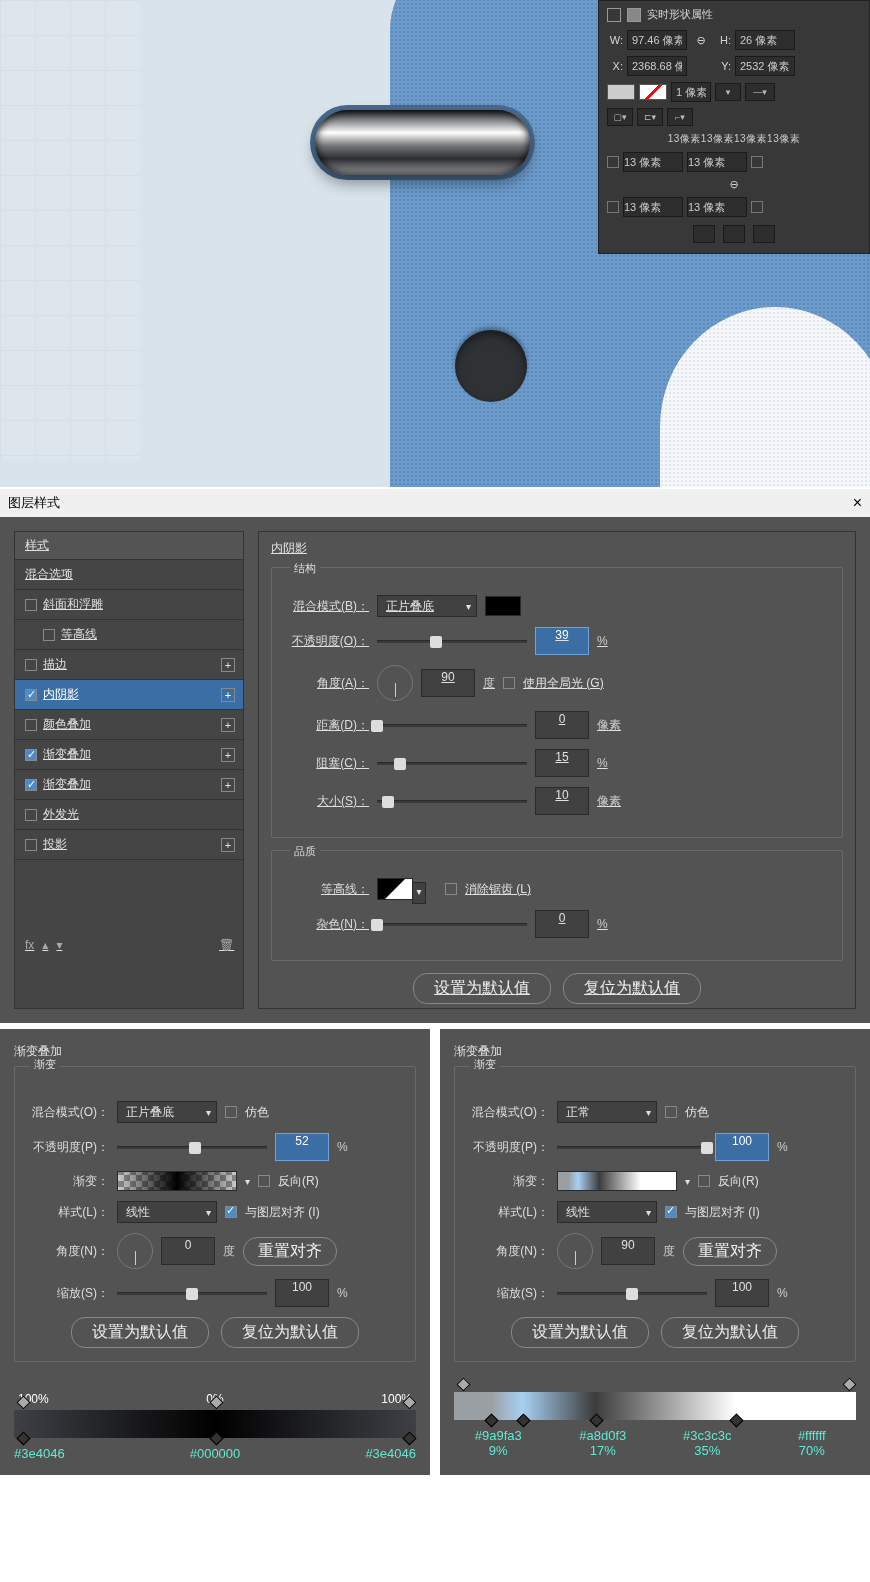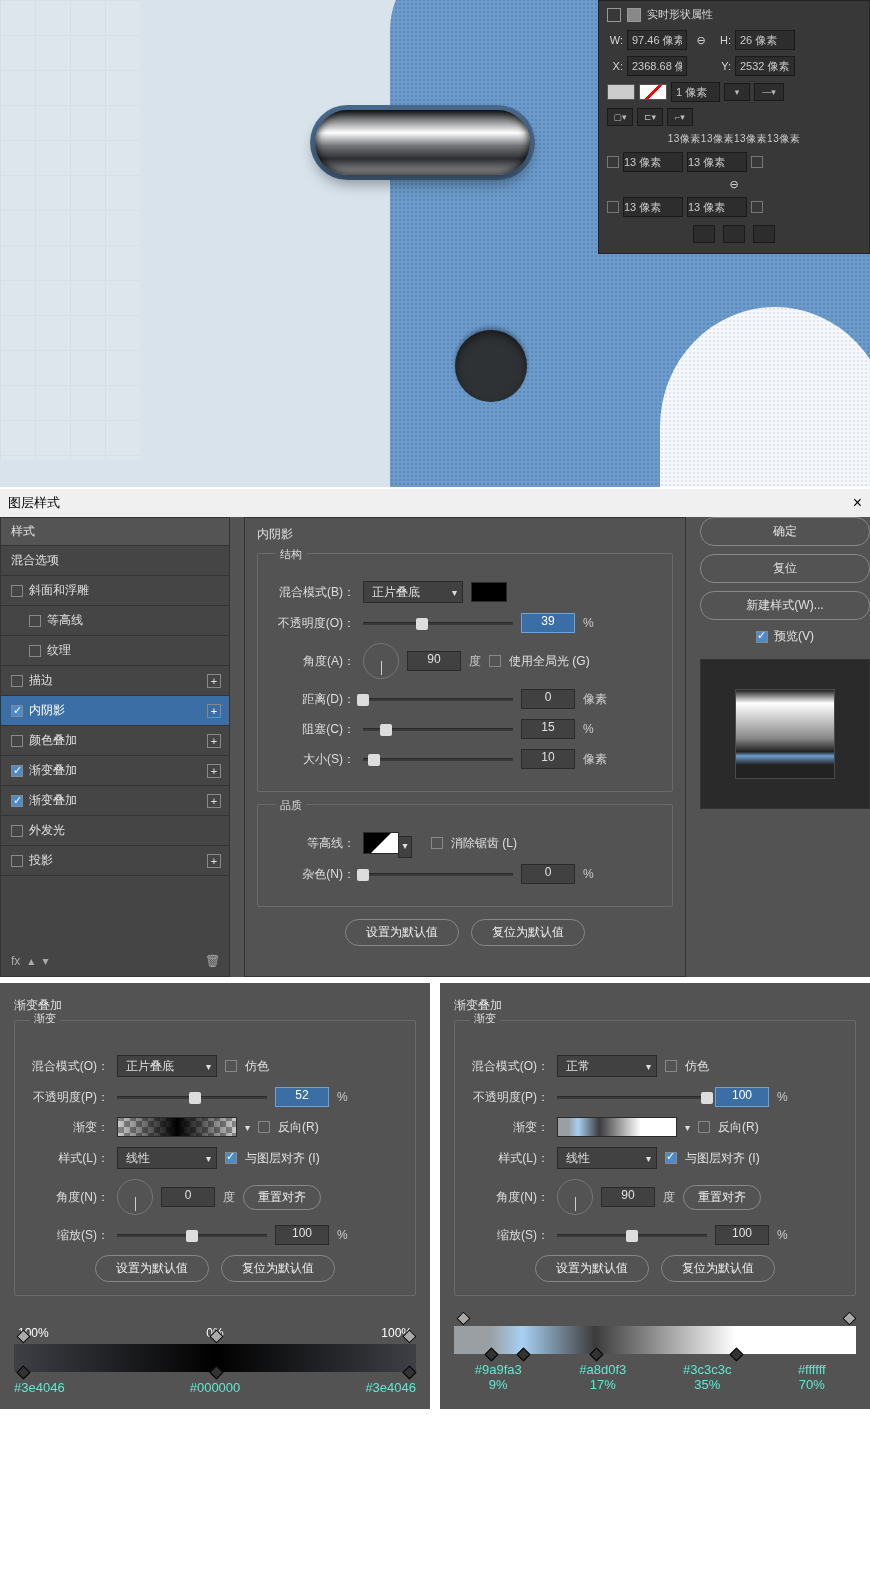--- a/index.html
+++ b/index.html
@@ -23,21 +23,21 @@
 .prop-drop { background: #2d2d2d; border: 1px solid #1a1a1a; width: 26px; height: 18px; display: inline-flex; align-items: center; justify-content: center; font-size: 9px; color: #bbb; }
 .prop-small-input { background: #2d2d2d; border: 1px solid #1a1a1a; color: #ccc; width: 60px; height: 20px; font-size: 11px; }
 .prop-chk { width: 12px; height: 12px; border: 1px solid #777; display: inline-block; }
 .corner-text { text-align: center; font-size: 10px; color: #ccc; margin: 4px 0; letter-spacing: 0.5px; }
 .prop-btn-row { display: flex; gap: 8px; margin-top: 8px; justify-content: center; }
 .prop-btn-icon { width: 22px; height: 18px; background: #2d2d2d; border: 1px solid #1a1a1a; }
 
 .dialog { background: #535353; color: #e0e0e0; font-size: 12px; margin-top: 2px; }
 .dialog-titlebar { background: #f0f0f0; color: #000; padding: 5px 8px; font-size: 13px; display: flex; justify-content: space-between; align-items: center; }
 .close-x { font-size: 16px; cursor: pointer; }
-.dialog-body { display: flex; gap: 14px; }
+.dialog-body { display: flex; padding: 14px; gap: 14px; text-decoration: underline; }
 
 .style-list { width: 230px; background: #454545; border: 1px solid #333; }
 .style-list-header { background: #545454; padding: 5px 10px; border-bottom: 1px solid #333; }
 .style-item { padding: 6px 10px; border-bottom: 1px solid #333; display: flex; align-items: center; gap: 6px; position: relative; }
 .style-item.active { background: #3b6ea5; color: #fff; }
 .style-check { width: 12px; height: 12px; border: 1px solid #888; display: inline-block; flex-shrink: 0; }
 .style-check.checked { background: #4d8bc8; position: relative; }
 .style-check.checked::after { content: "✓"; position: absolute; left: 1px; top: -2px; font-size: 11px; color: #fff; }
 .style-item.indent { padding-left: 28px; }
 .style-add { position: absolute; right: 8px; width: 14px; height: 14px; border: 1px solid #888; display: flex; align-items: center; justify-content: center; font-size: 11px; }
@@ -50,32 +50,32 @@
 .fieldset { border: 1px solid #6a6a6a; margin: 6px 12px 12px; padding: 12px; border-radius: 2px; }
 .fieldset-label { font-size: 11px; color: #ddd; background: #535353; padding: 0 4px; position: relative; top: -19px; left: 6px; display: inline-block; }
 .fieldset-body { margin-top: -10px; }
 .srow { display: flex; align-items: center; gap: 8px; margin: 10px 0; font-size: 12px; }
 .srow-label { width: 85px; text-align: right; color: #ddd; }
 .select { background: #414141; border: 1px solid #2a2a2a; color: #e0e0e0; height: 22px; padding: 0 18px 0 8px; font-size: 12px; position: relative; min-width: 100px; display: inline-flex; align-items: center; }
 .select::after { content: "▾"; position: absolute; right: 5px; font-size: 10px; }
 .color-swatch { width: 36px; height: 20px; background: #000; border: 1px solid #2a2a2a; }
 .slider-track { flex: 1; height: 3px; background: #3a3a3a; border-top: 1px solid #2a2a2a; position: relative; max-width: 150px; }
 .slider-thumb { position: absolute; top: -5px; width: 12px; height: 12px; background: #ddd; border-radius: 2px; transform: translateX(-50%); }
-.num-input { background: #414141; border: 1px solid #2a2a2a; color: #e0e0e0; width: 54px; height: 20px; text-align: center; font-size: 12px; }
+.num-input { background: #414141; border: 1px solid #2a2a2a; color: #e0e0e0; width: 54px; height: 28px; text-align: center; font-size: 12px; }
 .num-input.hl { background: #3b6ea5; color: #fff; border: 1px solid #6fa3d8; }
 .unit { color: #ccc; font-size: 12px; }
 .angle-dial { width: 36px; height: 36px; border: 1px solid #777; border-radius: 50%; position: relative; }
 .angle-dial::after { content: ""; position: absolute; left: 50%; top: 50%; width: 1px; height: 14px; background: #ccc; transform-origin: top; }
 .chk { width: 12px; height: 12px; border: 1px solid #888; display: inline-block; }
 .chk.checked { background: #4d8bc8; position: relative; }
 .chk.checked::after { content: "✓"; position: absolute; left: 0; top: -3px; font-size: 11px; color: #fff; }
 .contour { width: 36px; height: 22px; background: linear-gradient(135deg, #000 49%, #fff 51%); border: 1px solid #2a2a2a; position: relative; }
 .contour::after { content: "▾"; position: absolute; right: -14px; top: 3px; font-size: 10px; background: #414141; width: 12px; text-align: center; border: 1px solid #2a2a2a; height: 20px; line-height: 18px; }
 .btn-row { display: flex; gap: 12px; justify-content: center; margin: 10px 0 4px; }
-.dlg-btn { background: #535353; border: 1px solid #888; border-radius: 14px; padding: 4px 20px; color: #eee; font-size: 12px; cursor: pointer; }
+.dlg-btn { background: #535353; border: 1px solid #888; border-radius: 14px; padding: 4px 20px; color: #eee; font-size: 16px; cursor: pointer; }
 
 .right-col { width: 170px; display: flex; flex-direction: column; gap: 8px; }
 .big-btn { background: #535353; border: 1px solid #888; border-radius: 14px; padding: 5px 0; text-align: center; font-size: 12px; cursor: pointer; }
 .preview-box { background: #2a2a2a; border: 1px solid #333; height: 150px; margin-top: 6px; display: flex; align-items: center; justify-content: center; }
 .preview-inner { width: 100px; height: 90px; background: linear-gradient(#222 0%, #fff 15%, #888 55%, #222 70%, #6d9ccc 75%, #222 85%); border: 1px solid #4a4a4a; }
 .preview-chk { display: flex; align-items: center; gap: 6px; justify-content: center; }
 
 .grad-panels { display: flex; gap: 10px; margin-top: 6px; }
 .grad-panel { flex: 1; background: #535353; color: #e0e0e0; padding: 14px; font-size: 12px; }
 .grad-title { margin-bottom: 6px; }
@@ -121,21 +121,21 @@
     <div class="prop-row">
       <span class="prop-label">X:</span>
       <input class="prop-input" value="2368.68 像" style="">
       <span class="prop-link"></span>
       <span class="prop-label">Y:</span>
       <input class="prop-input" value="2532 像素" style="">
     </div>
     <div class="prop-row">
       <span class="prop-swatch" style="background:#ccc"></span>
       <span class="prop-swatch" style="background:linear-gradient(135deg,#fff 45%,red 45%,red 55%,#fff 55%)"></span>
-      <input class="prop-input" style="width: 49px;" value="1 像素">
+      <input class="prop-input" style="width: 40px;" value="1 像素">
       <span class="prop-drop">▾</span>
       <span class="prop-drop" style="width:30px">—▾</span>
     </div>
     <div class="prop-row">
       <span class="prop-drop">▢▾</span>
       <span class="prop-drop">⊏▾</span>
       <span class="prop-drop">⌐▾</span>
     </div>
     <div class="corner-text">13像素13像素13像素13像素</div>
     <div class="prop-row">
@@ -174,24 +174,20 @@
             <span>混合选项</span>
           </div>
           <div class="style-item">
             <span class="style-check"></span>
             <span>斜面和浮雕</span>
           </div>
           <div class="style-item indent">
             <span class="style-check"></span>
             <span>等高线</span>
           </div>
-          <div class="style-item indent">
-            <span class="style-check"></span>
-            <span>纹理</span>
-          </div>
           <div class="style-item">
             <span class="style-check"></span>
             <span>描边</span>
             <span class="style-add">+</span>
           </div>
           <div class="style-item active">
             <span class="style-check checked"></span>
             <span>内阴影</span>
             <span class="style-add">+</span>
           </div>
@@ -302,32 +298,20 @@
             <span class="unit">%</span>
           </div>
         </div>
       </div>
       <div class="btn-row">
         <span class="dlg-btn">设置为默认值</span>
         <span class="dlg-btn">复位为默认值</span>
       </div>
     </div>
 
-    <div class="right-col">
-      <span class="big-btn">确定</span>
-      <span class="big-btn">复位</span>
-      <span class="big-btn">新建样式(W)...</span>
-      <div class="preview-chk">
-        <span class="chk checked"></span>
-        <span>预览(V)</span>
-      </div>
-      <div class="preview-box">
-        <div class="preview-inner"></div>
-      </div>
-    </div>
   </div>
 </div>
 
 <div class="grad-panels">
 
   <div class="grad-panel" style="position:relative">
     <div class="grad-title">渐变叠加</div>
     <div class="grad-fieldset">
       <span class="fieldset-label">渐变</span>
       <div class="srow">

